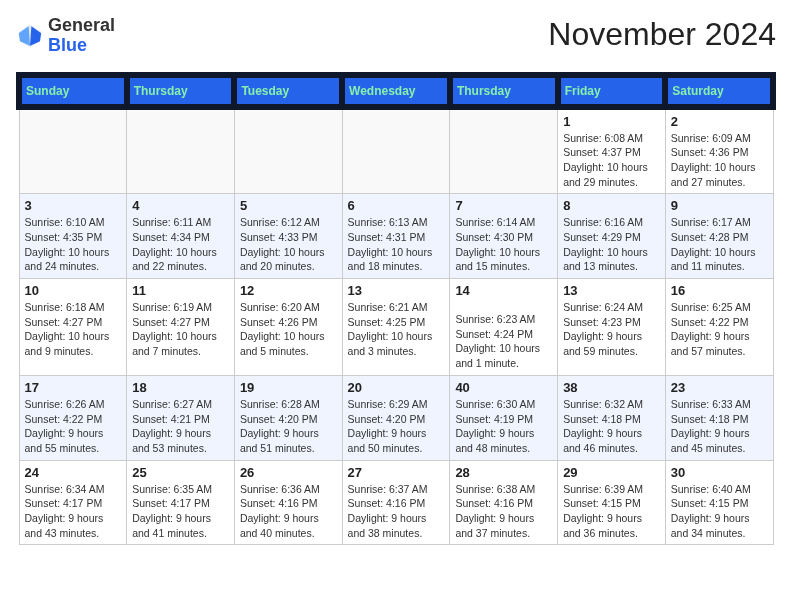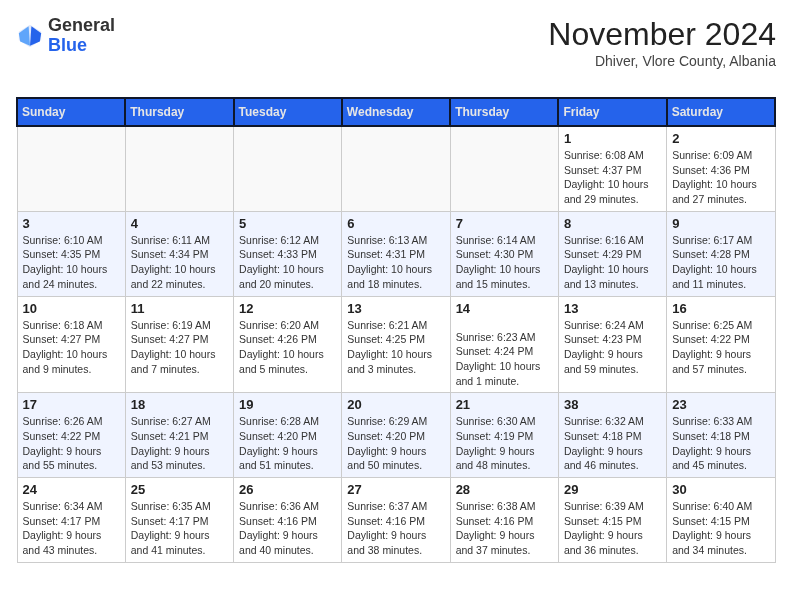--- a/index.html
+++ b/index.html
@@ -7,21 +7,21 @@
       font-family: Arial, sans-serif;
       background: #fff;
       width: 792px;
       min-height: 612px;
       padding: 16px;
     }
     .header {
       display: flex;
       justify-content: space-between;
       align-items: flex-start;
-      margin-bottom: 28px;
+      margin-bottom: 16px;
       gap: 48px;
     }
     .logo {
       display: flex;
       align-items: center;
       gap: 4px;
     }
     .logo-text {
       font-size: 18px;
       font-weight: bold;
@@ -45,26 +45,26 @@
       font-size: 14px;
       color: #444;
     }
     .calendar {
       width: 100%;
       border-collapse: collapse;
       font-size: 11px;
     }
     .calendar th {
       background: #2563eb;
-      color: #e5e5e5;
+      color: #86efac;
       padding: 6px 4px;
       text-align: left;
       font-size: 12px;
       font-weight: bold;
-      border: 2px solid #0f172a;
+      border: 6px solid #0f172a;
     }
     .calendar td {
       border: 1px solid #ccc;
       vertical-align: top;
       padding: 4px 5px;
       width: 108px;
       min-height: 80px;
       background: #fff;
     }
     .calendar td.empty {
@@ -96,21 +96,20 @@
       <polygon points="22,6 36,16 34,28 20,34" fill="#2563eb"></polygon>
       <polygon points="18,6 4,16 6,28 20,34" fill="#60a5fa"></polygon>
     </svg>
     <div class="logo-text">
       <div><span class="general">General</span></div>
       <div><span class="blue">Blue</span></div>
     </div>
   </div>
   <div class="title-block">
     <div class="month-title">November 2024</div>
-    <div class="subtitle">Dhiver, Vlore County, Albania</div>
   </div>
 </div>
 
 <table class="calendar">
   <thead>
     <tr>
     <th>Sunday</th>
         <th>Thursday</th>
         <th>Tuesday</th>
         <th>Wednesday</th>
@@ -246,21 +245,21 @@
 Sunset: 4:20 PM
 Daylight: 9 hours and 51 minutes.</div>
         </td>
         <td>
           <span class="day-number">20</span>
           <div class="day-info" style="white-space: pre-line;">Sunrise: 6:29 AM
 Sunset: 4:20 PM
 Daylight: 9 hours and 50 minutes.</div>
         </td>
         <td>
-          <span class="day-number">21</span>
+          <span class="day-number">40</span>
           <div class="day-info" style="white-space: pre-line;">Sunrise: 6:30 AM
 Sunset: 4:19 PM
 Daylight: 9 hours and 48 minutes.</div>
         </td>
         <td>
           <span class="day-number">38</span>
           <div class="day-info" style="white-space: pre-line;">Sunrise: 6:32 AM
 Sunset: 4:18 PM
 Daylight: 9 hours and 46 minutes.</div>
         </td>

